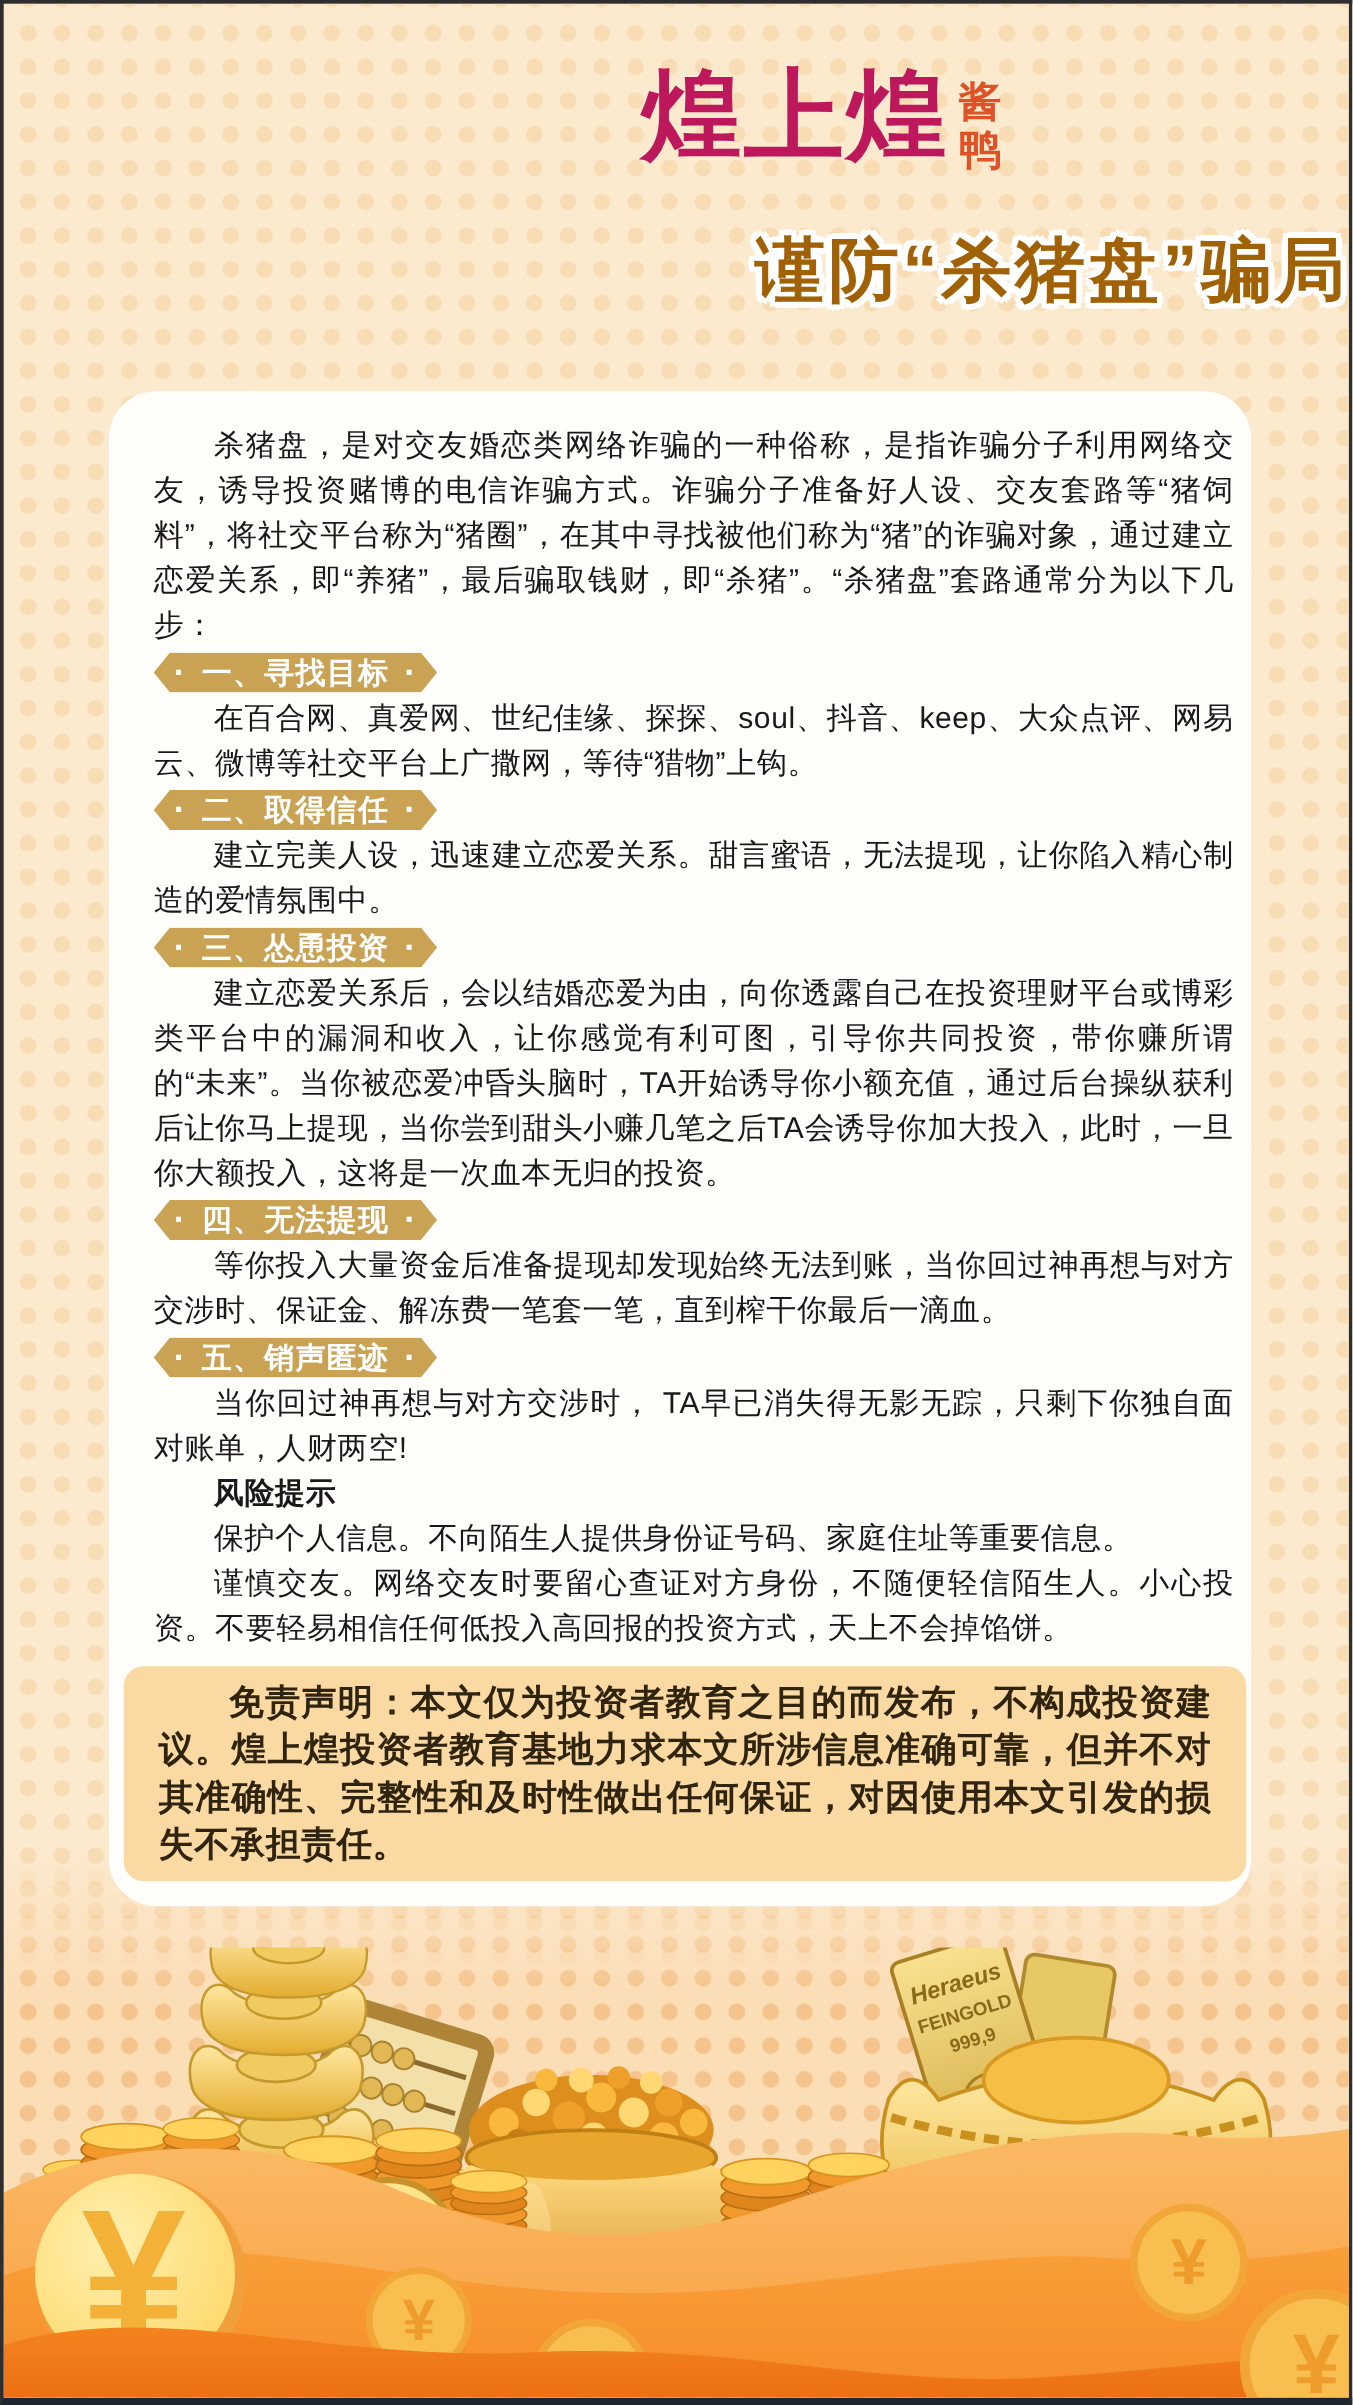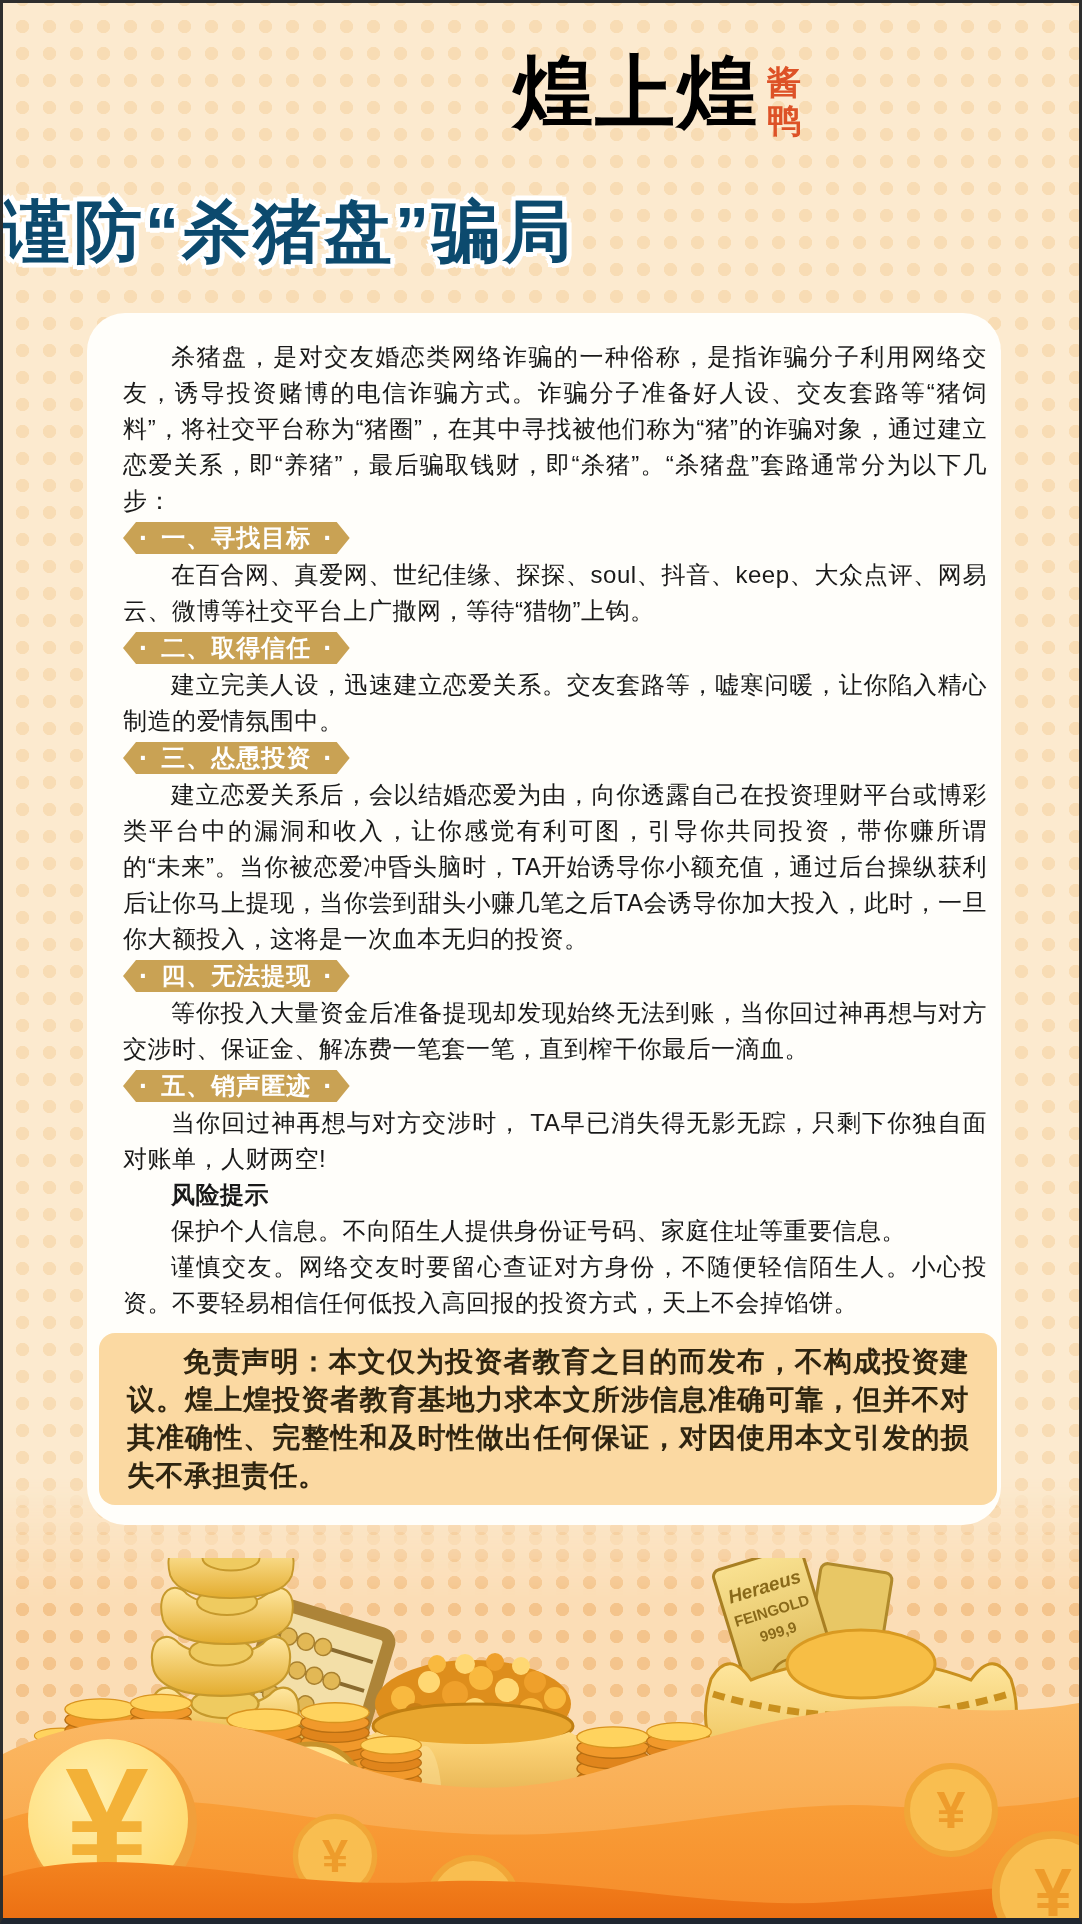--- a/index.html
+++ b/index.html
@@ -18,27 +18,27 @@
   .bg-dots-warm{
     position:absolute;left:0;right:0;bottom:0;height:440px;
     background-color:#FBDDB6;
     background-image:radial-gradient(circle 7px at center,#F4C48C 90%,rgba(244,196,140,0) 100%);
     background-size:27px 27px;background-position:6px 10px;
     -webkit-mask-image:linear-gradient(to bottom,transparent 0,#000 120px);
             mask-image:linear-gradient(to bottom,transparent 0,#000 120px);
   }
   
   .header{position:absolute;top:46px;left:0;right:278px;display:flex;justify-content:flex-end;align-items:flex-start;}
-  .logo-text{font-size:80px;font-weight:900;color:#000000;letter-spacing:2px;line-height:1.1;}
+  .logo-text{font-size:80px;font-weight:900;color:#be185d;letter-spacing:2px;line-height:1.1;}
   .logo-seal{display:flex;flex-direction:column;margin-left:8px;padding-top:14px;}
   .logo-seal span{font-size:34px;font-weight:800;color:#DD5227;line-height:1.12;}
   
   .main-title{
-    position:absolute;top:140px;left:0;width:100%;text-align:left;
-    font-size:68px;font-weight:900;letter-spacing:3px;color:#0c4a6e;line-height:1.25;
+    position:absolute;top:140px;left:0;width:100%;text-align:right;
+    font-size:56px;font-weight:900;letter-spacing:3px;color:#a16207;line-height:1.25;
     text-shadow:-4px -4px 0 #fff,4px -4px 0 #fff,-4px 4px 0 #fff,4px 4px 0 #fff,
                  -5px 0 0 #fff,5px 0 0 #fff,0 -5px 0 #fff,0 5px 0 #fff;
   }
   
   .card{
     position:absolute;left:84px;top:310px;width:914px;box-sizing:border-box;
     background:#FFFEFA;border-radius:38px;
     padding:26px 14px 20px 36px;
   }
   .para{
@@ -88,21 +88,21 @@
       <span>一、寻找目标</span>
       <span class="dot">·</span>
     </div>
     <p class="para">在百合网、真爱网、世纪佳缘、探探、soul、抖音、keep、大众点评、网易云、微博等社交平台上广撒网，等待“猎物”上钩。</p>
 
     <div class="badge">
       <span class="dot">·</span>
       <span>二、取得信任</span>
       <span class="dot">·</span>
     </div>
-    <p class="para">建立完美人设，迅速建立恋爱关系。交友套路等，嘘寒问暖，让你陷入精心制造的爱情氛围中。</p>
+    <p class="para">建立完美人设，迅速建立恋爱关系。甜言蜜语，无法提现，让你陷入精心制造的爱情氛围中。</p>
 
     <div class="badge">
       <span class="dot">·</span>
       <span>三、怂恿投资</span>
       <span class="dot">·</span>
     </div>
     <p class="para">建立恋爱关系后，会以结婚恋爱为由，向你透露自己在投资理财平台或博彩类平台中的漏洞和收入，让你感觉有利可图，引导你共同投资，带你赚所谓的“未来”。当你被恋爱冲昏头脑时，TA开始诱导你小额充值，通过后台操纵获利后让你马上提现，当你尝到甜头小赚几笔之后TA会诱导你加大投入，此时，一旦你大额投入，这将是一次血本无归的投资。</p>
 
     <div class="badge">
       <span class="dot">·</span>

